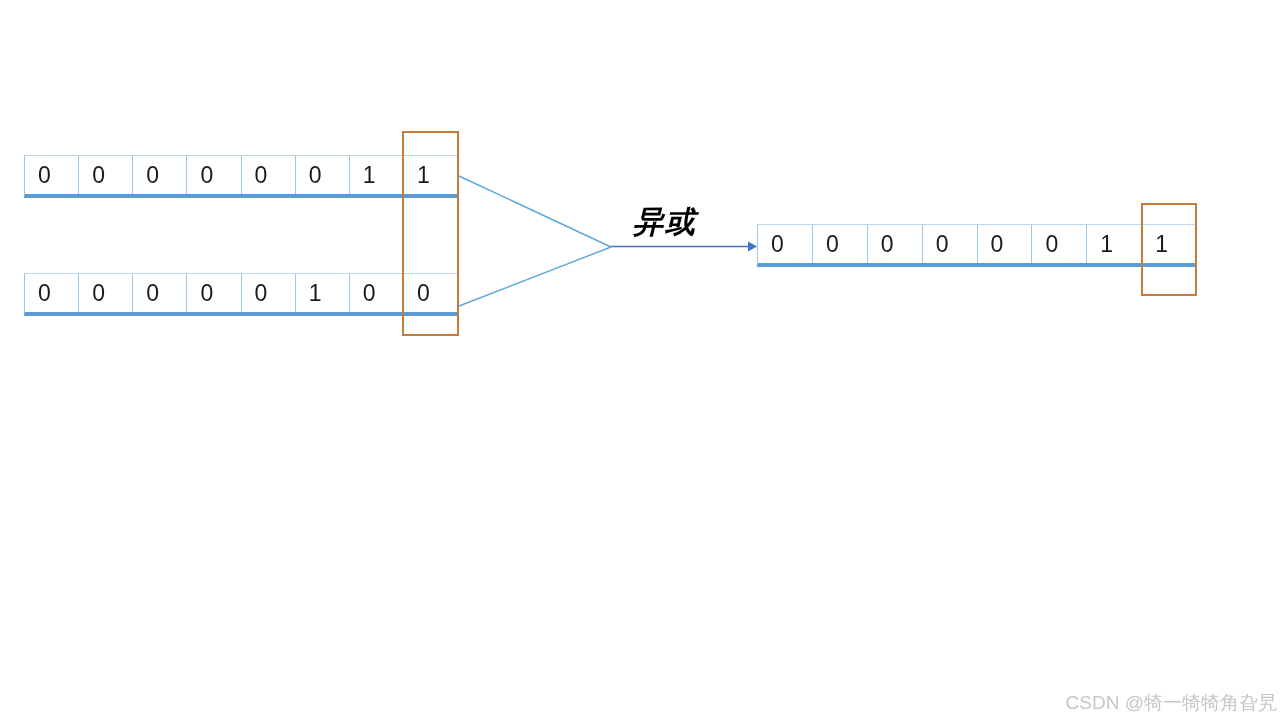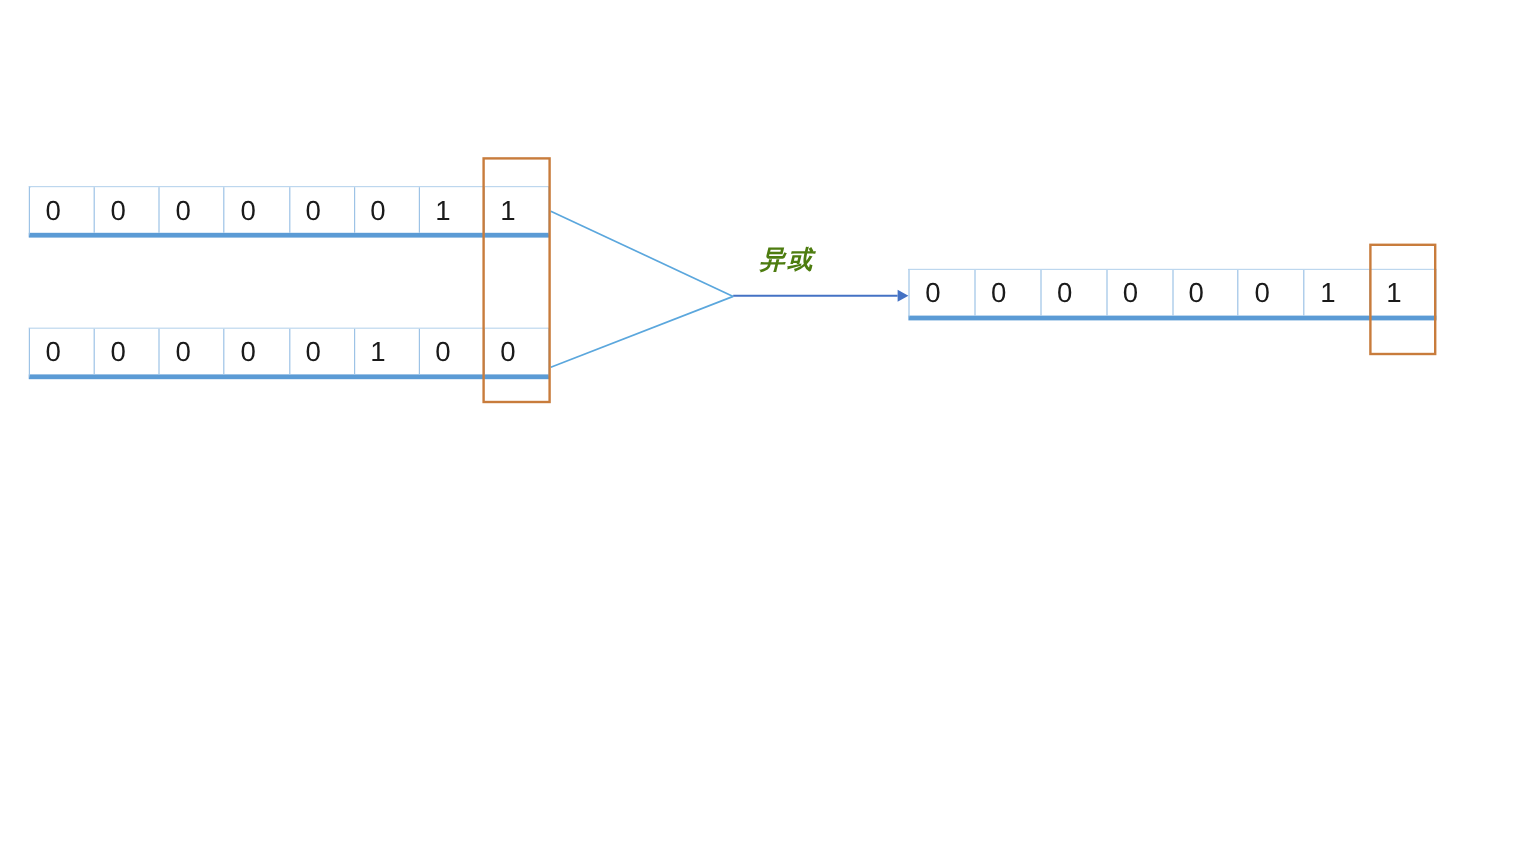--- a/index.html
+++ b/index.html
@@ -59,25 +59,25 @@
     width: 1280px;
     height: 720px;
     pointer-events: none;
   }
 
   
   .operator-label {
     position: absolute;
     left: 633px;
     top: 202px;
-    font-size: 21px;
+    font-size: 30px;
     font-weight: bold;
     font-style: italic;
     letter-spacing: 2px;
-    color: #4d7c0f;
+    color: #000000;
   }
 
   
   .watermark {
     position: absolute;
     right: 3px;
     top: 690px;
     font-size: 19px;
     color: #c6c6c6;
     text-shadow: 1px 1px 0 #ffffff;
@@ -127,14 +127,15 @@
     <line x1="459" y1="306" x2="611" y2="247" stroke="#5BA7DD" stroke-width="1.4"></line>
     <line x1="611" y1="246.5" x2="748" y2="246.5" stroke="#4472C4" stroke-width="1.6"></line>
     <polygon points="748,241.5 757,246.5 748,251.5" fill="#4472C4"></polygon>
   </svg>
 
   <div class="highlight-box" id="highlight-left"></div>
   <div class="highlight-box" id="highlight-right"></div>
 
   <div class="operator-label">异或</div>
 
+  <div class="watermark">CSDN @犄一犄犄角旮旯</div>
 
 </div>
 
 </body></html>

